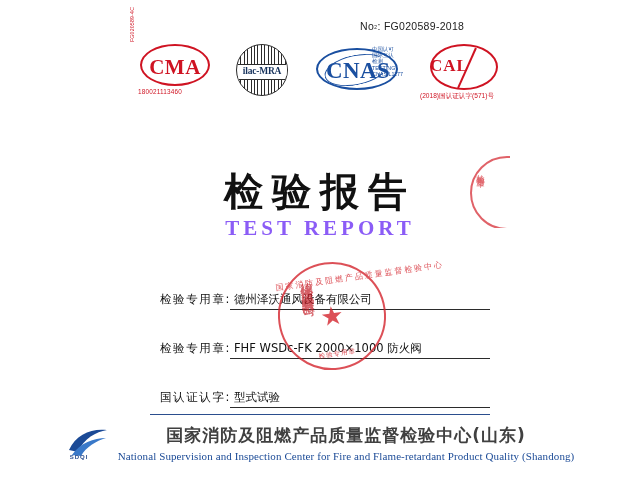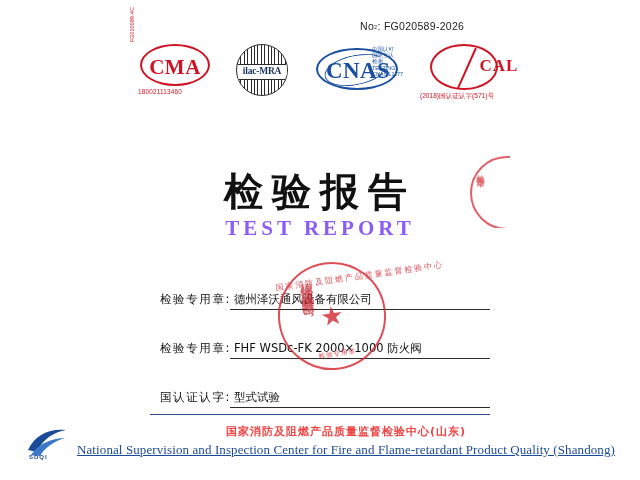--- a/index.html
+++ b/index.html
@@ -174,27 +174,25 @@
     left: 8px; top: 0;
     width: 68px; height: 46px;
     border: 2.2px solid #cf1322;
     border-radius: 50%;
     box-sizing: border-box;
   }
   .cal-text {
     position: absolute;
     left: 8px; width: 68px;
     top: 12px;
-    text-align: center;
     color: #cf1322;
     font-size: 17px;
     font-weight: bold;
     font-family: "Liberation Serif", serif;
     letter-spacing: 1px;
-    padding-left: 35px;
   }
   .cal-slash {
     position: absolute;
     left: 44px; top: 2px;
     width: 1.6px; height: 44px;
     background: #cf1322;
     transform: rotate(24deg);
   }
   .cal-bottom {
     position: absolute;
@@ -379,43 +377,42 @@
   .sdqi-text {
     position: absolute;
     left: 4px;
     top: 28px;
     font-size: 6px;
     color: #2b4e8e;
     letter-spacing: 1px;
     font-weight: bold;
   }
   .footer-cn {
-    font-size: 11px;
-    font-weight: bold;
-    color: #ef4444;
+    font-size: 17px;
+    font-weight: bold;
+    color: #404040;
     letter-spacing: 1px;
     font-family: "DejaVu Sans", sans-serif;
   }
   .footer-en {
     margin-top: 3px;
-    font-size: 13px;
+    font-size: 11px;
     color: #1b4a96;
     letter-spacing: 0.1px;
     font-family: "Liberation Serif", serif;
-    text-decoration: underline;
   }
 </style>
 </head>
 <body>
 
 <div class="page">
 
   <div class="doc-no">
     <span>No</span><span class="sup">₂</span>:
-    <span>FG020589-2026</span>
+    <span>FG020589-2018</span>
   </div>
 
   <div class="logo-strip">
 
     <div class="logo logo-cma">
       <div class="cma-oval">
         <div class="cma-text">CMA</div>
       </div>
       <div class="cma-side">FG020589-4C</div>
       <div class="cma-bottom">180021113460</div>

